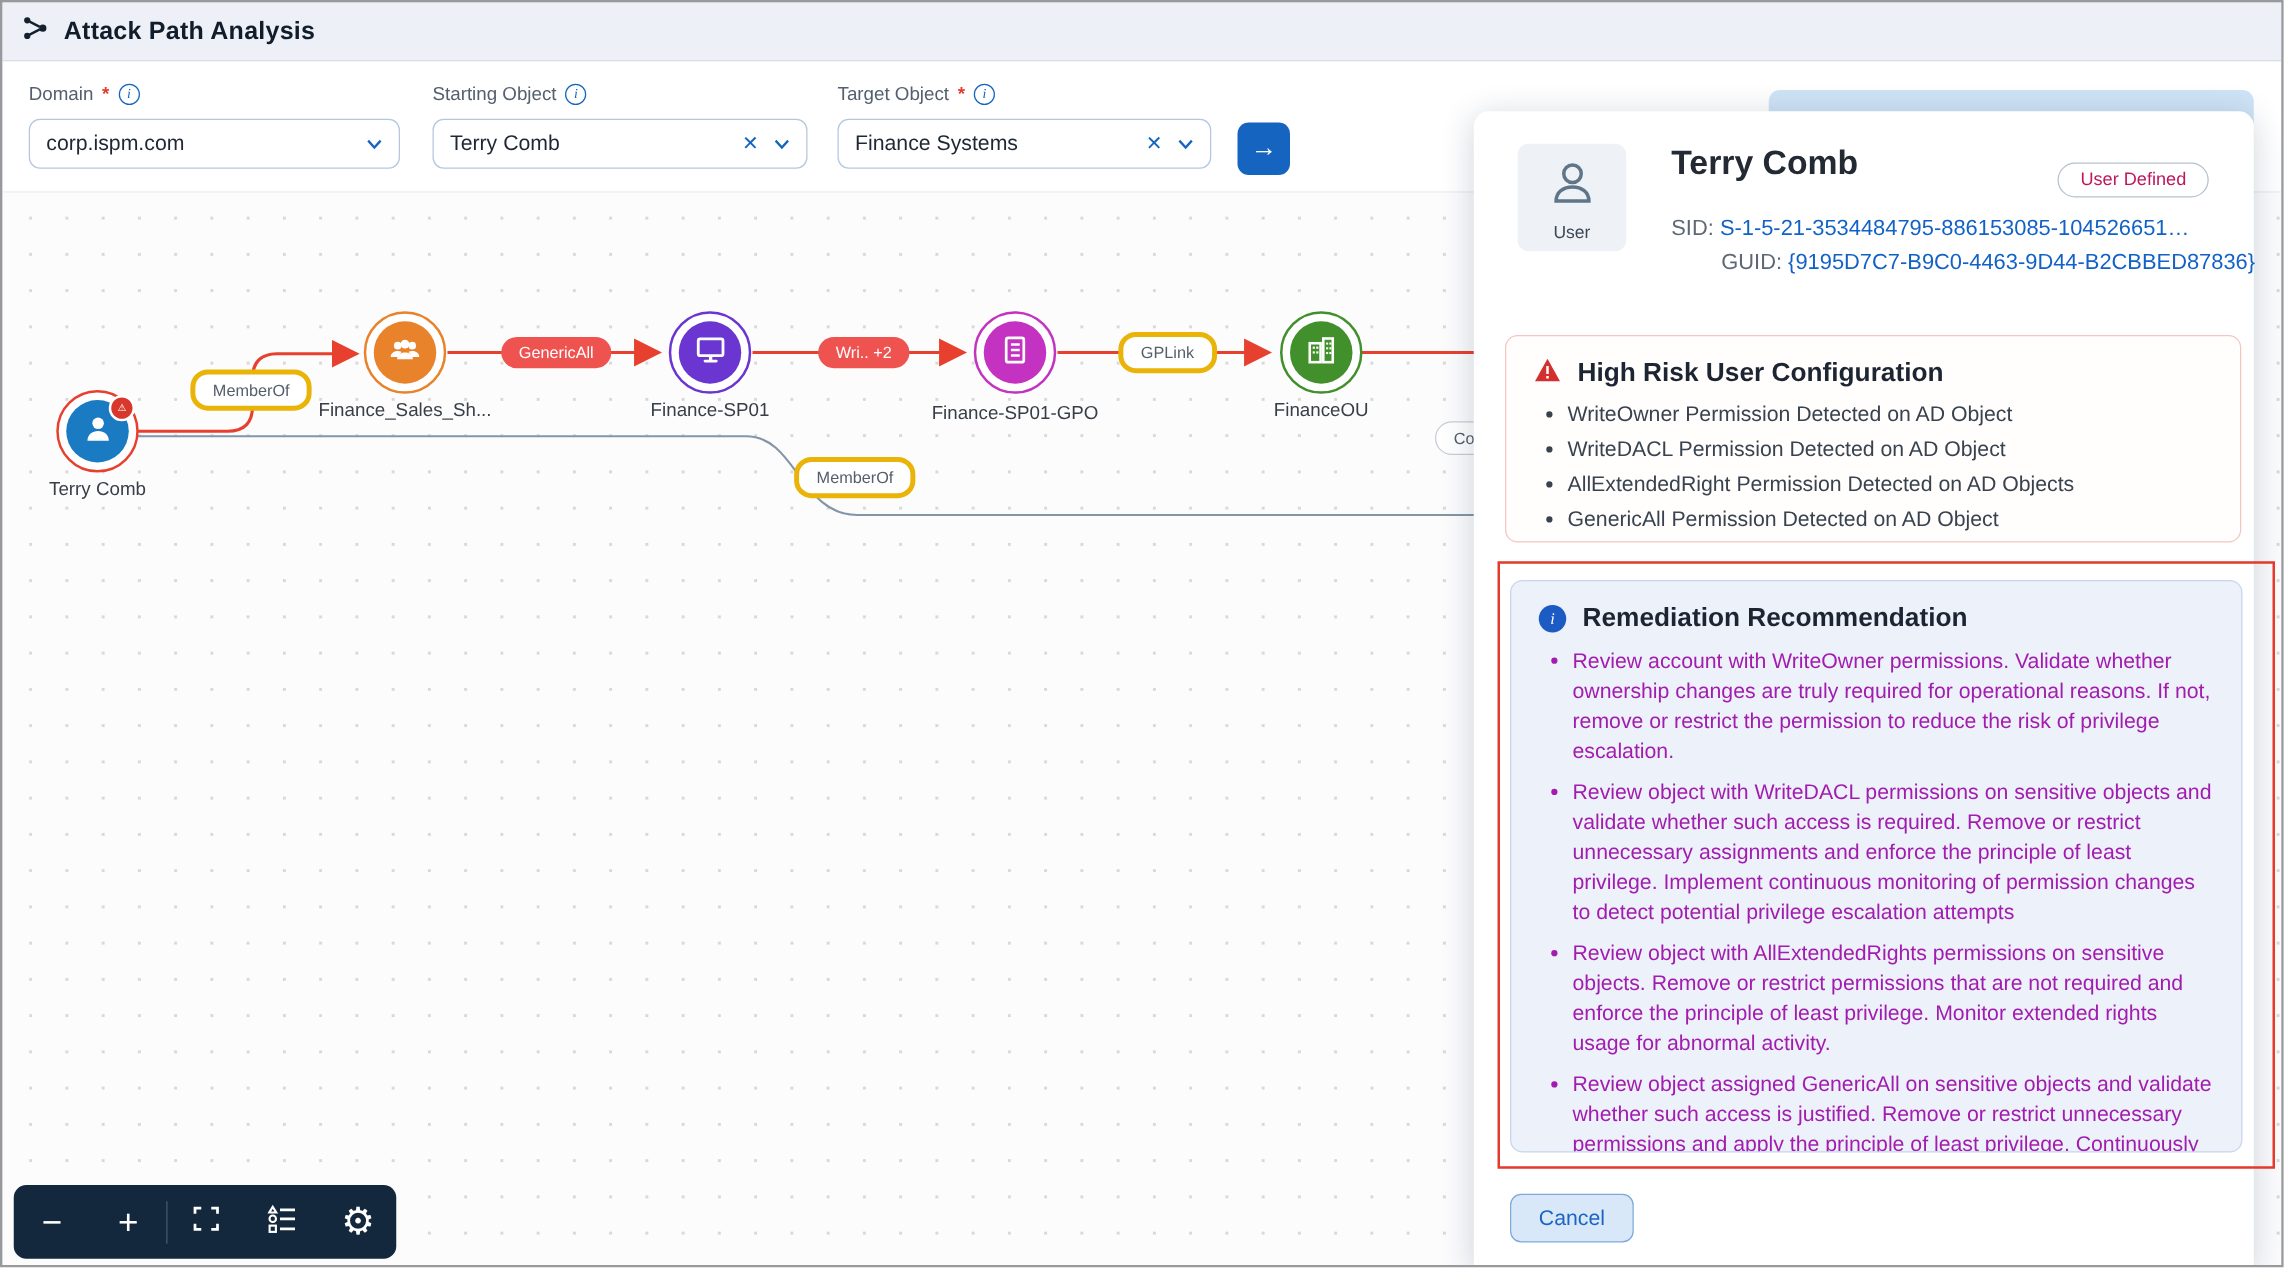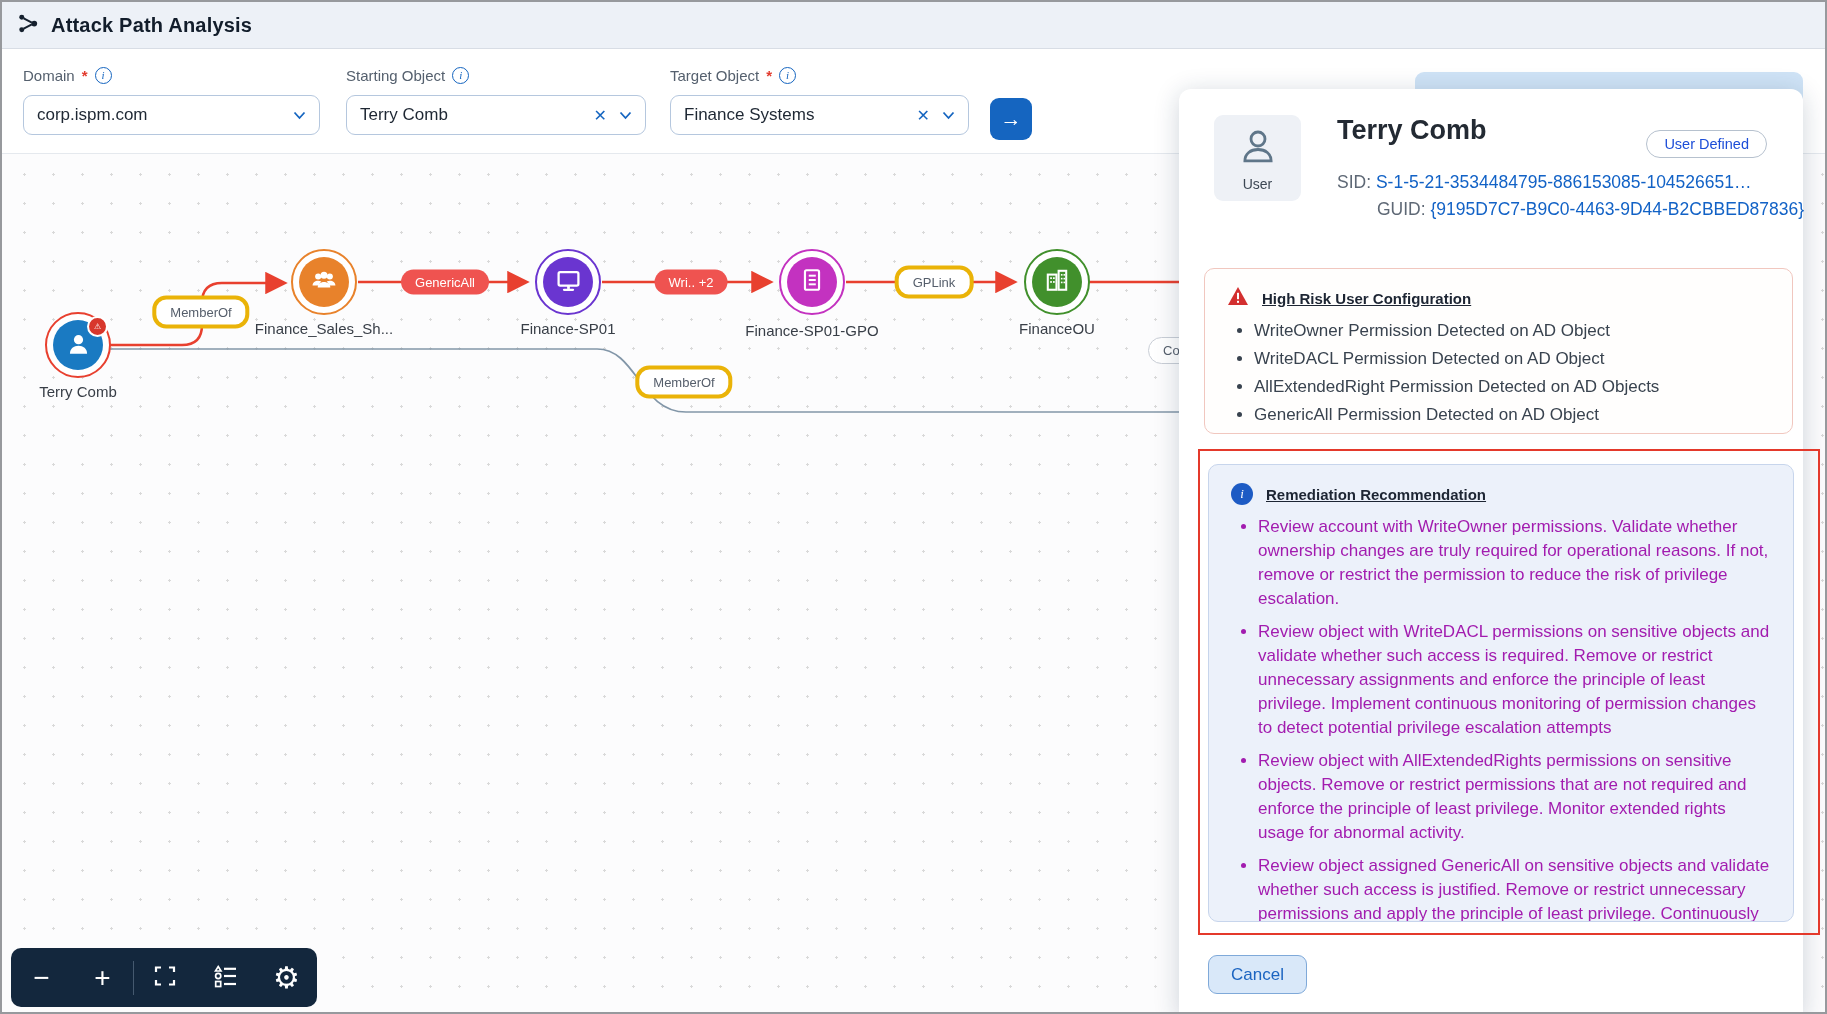--- a/index.html
+++ b/index.html
@@ -71,29 +71,29 @@
 
   
   .panel{position:absolute;left:1177px;top:87px;width:624px;height:927px;background:#fff;
          border-radius:12px 12px 0 0;box-shadow:0 4px 26px rgba(21,43,75,.20);z-index:8;}
   .avatar-box{position:absolute;left:35px;top:26px;width:87px;height:86px;background:#eef1f6;
               border-radius:9px;display:flex;flex-direction:column;align-items:center;
               justify-content:center;gap:4px;}
   .avatar-type{font-size:14px;color:#3c4754;}
   .u-name{position:absolute;left:158px;top:26px;font-size:27px;font-weight:700;color:#232a33;}
   .u-badge{position:absolute;right:36px;top:41px;height:28px;line-height:26px;padding:0 17px;
-           border:1px solid #b6c1ce;border-radius:15px;font-size:14.5px;color:#1d4ed8;box-sizing:border-box;}
+           border:1px solid #b6c1ce;border-radius:15px;font-size:14.5px;color:#be185d;box-sizing:border-box;}
   .id-row{position:absolute;left:158px;font-size:17.5px;color:#5e6875;white-space:nowrap;}
   .id-row .id-val{color:#1262c6;}
   .sid-row{top:83px;} .guid-row{top:110px;margin-left:40px;}
 
   .hr-card{position:absolute;left:25px;top:179px;width:589px;height:166px;background:#fffefd;
            border:1px solid #f1c7bf;border-radius:10px;box-sizing:border-box;padding:17px 20px 0 22px;}
   .card-hd{display:flex;align-items:center;gap:13px;}
-  .card-title{font-size:15px;font-weight:700;color:#1d2533;text-decoration:underline;}
+  .card-title{font-size:21px;font-weight:700;color:#1d2533;}
   .card-ul{margin:10px 0 0 0;padding:0 0 0 27px;}
   .hr-card .card-ul li{font-size:17px;color:#39434f;margin-bottom:7px;line-height:21px;}
 
   .sel-rect{position:absolute;left:1196px;top:447px;width:618px;height:482px;
             border:2px solid #e4392b;z-index:9;pointer-events:none;}
 
   .rem-card{position:absolute;left:29px;top:375px;width:586px;height:458px;background:#ecf1fa;
             border:1px solid #c7d5ec;border-radius:10px;box-sizing:border-box;
             padding:18px 20px 0 22px;overflow:hidden;}
   .info-badge{width:22px;height:22px;border-radius:50%;background:#1d5bc4;color:#fff;

